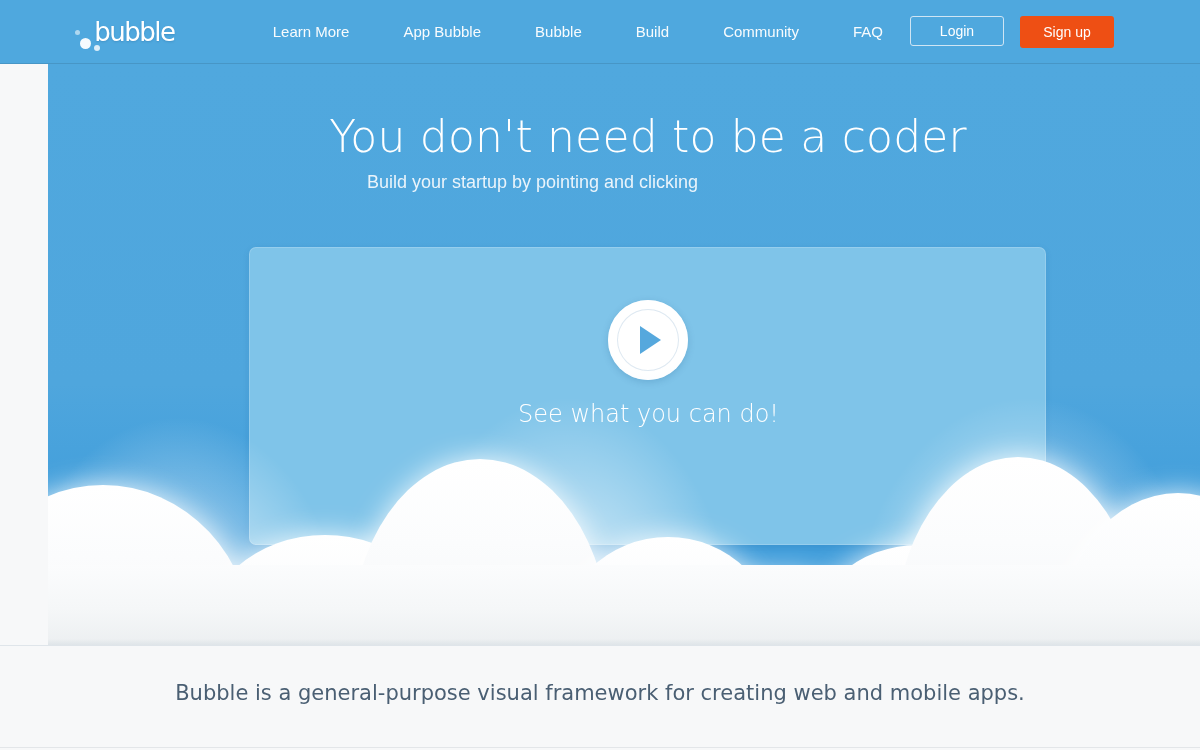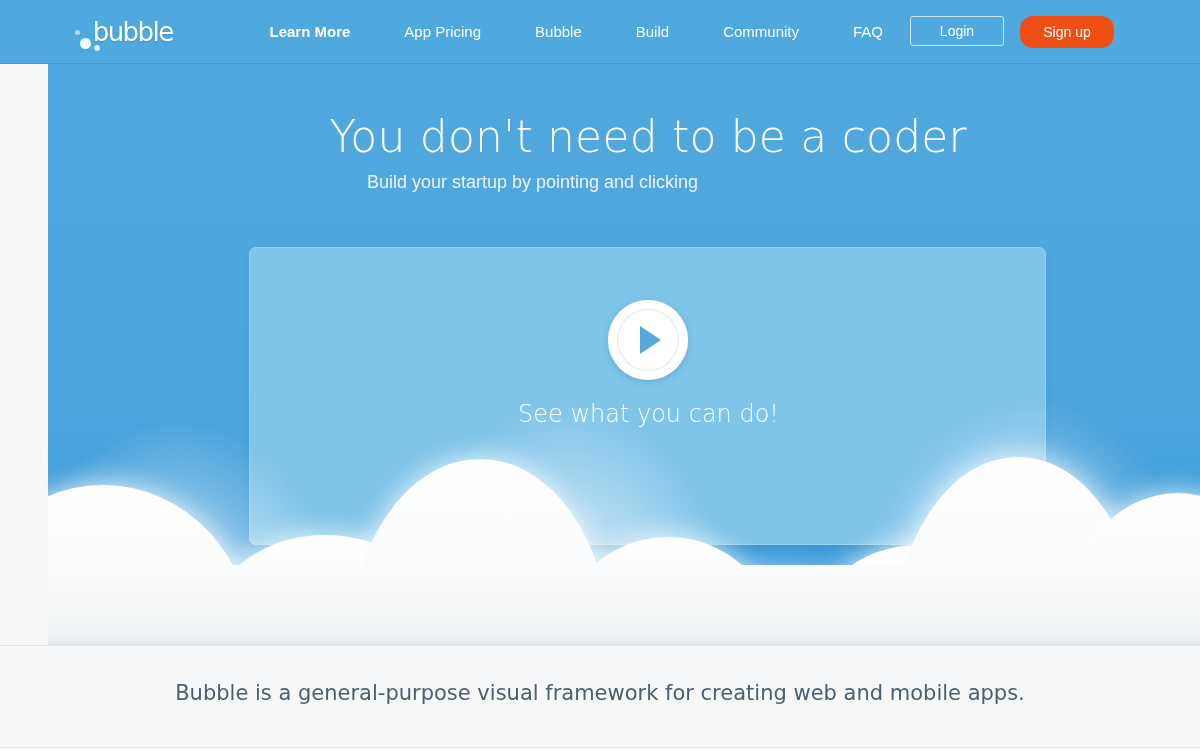--- a/index.html
+++ b/index.html
@@ -40,34 +40,34 @@
   .logo-dot.d2 { width:6px;  height:6px;  left:22px; top:41px; opacity:.8; }
   .logo-dot.d3 { width:5px;  height:5px;  left:3px;  top:26px; opacity:.55; }
 
   .nav { display:flex; align-items:center; margin-left:90px; }
   .nav a {
     color:#ffffff; text-decoration:none;
     font-size:15px; opacity:.96;
     padding:0 0; margin:0 27px;
     white-space:nowrap;
   }
-  .nav a:first-child { margin-left:0;font-weight:bold; }
+  .nav a:first-child { margin-left:0; }
 
   .auth { display:flex; margin-left:auto; margin-right:86px; }
   .btn-login {
     display:flex; align-items:center; justify-content:center;
     width:94px; height:30px;
     border:1px solid #cfe5f4; border-radius:3px;
     color:#ffffff; font-size:14px; background:transparent;
     cursor:pointer;
   }
   .btn-signup {
     display:flex; align-items:center; justify-content:center;
     width:94px; height:32px; margin-left:16px;
-    border:none; border-radius:13px;
+    border:none; border-radius:3px;
     background:#ee4f14; color:#ffffff; font-size:14px;
     cursor:pointer;
   }
 
   
   .hero {
     position:absolute; top:64px; left:0; width:1200px; height:581px;
     background:linear-gradient(180deg,#50a8de 0%, #4fa6dd 55%, #3f9ddb 80%, #3f9ddb 100%);
     overflow:hidden;
     margin-left:48px;
@@ -172,21 +172,21 @@
 
     <div class="logo-wrap">
       <span class="logo-dot d3"></span>
       <span class="logo-dot d1"></span>
       <span class="logo-dot d2"></span>
       <span class="logo-text">bubble</span>
     </div>
 
     <nav class="nav">
       <a href="#">Learn More</a>
-      <a href="#">App Pricing</a>
+      <a href="#">App Bubble</a>
       <a href="#">Bubble</a>
       <a href="#">Build</a>
       <a href="#">Community</a>
       <a href="#">FAQ</a>
     </nav>
 
     <div class="auth">
       <button class="btn-login">Login</button>
       <button class="btn-signup">Sign up</button>
     </div>

